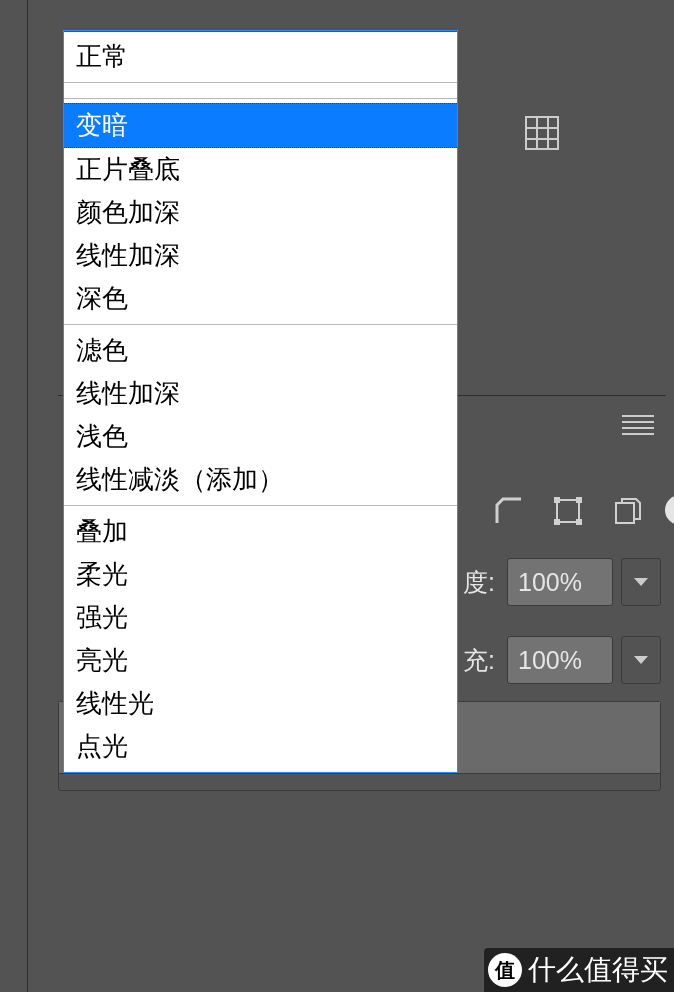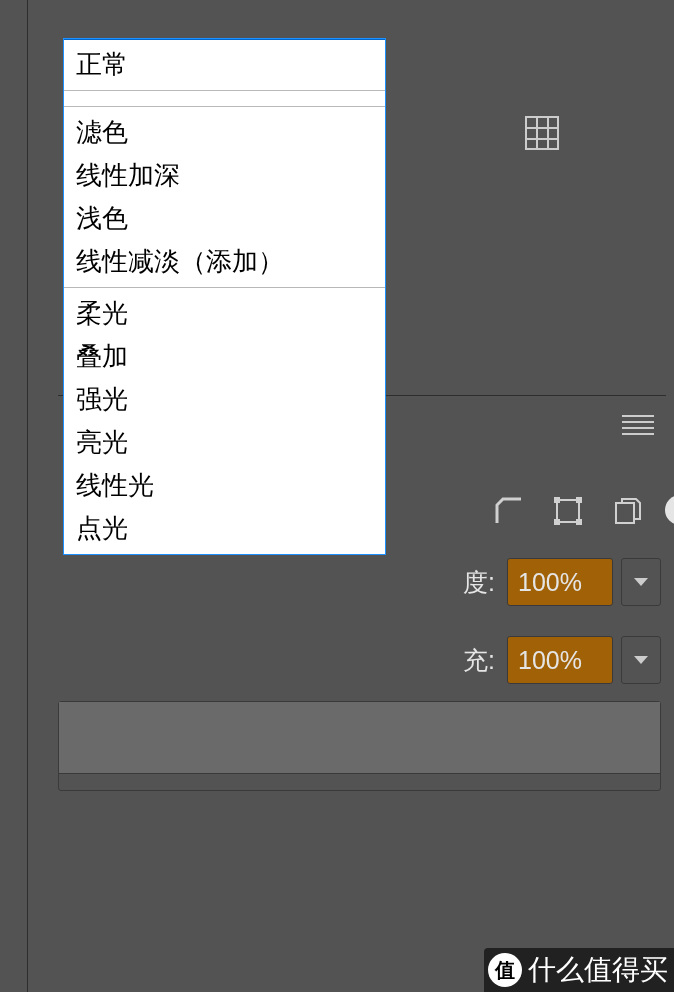--- a/index.html
+++ b/index.html
@@ -110,21 +110,21 @@
   }
   .param-opacity { top: 158px; }
   .param-fill    { top: 236px; }
   .param-label {
     color: #e5e5e5;
     font-size: 25px;
     margin-right: 4px;
   }
   .param-field {
     width: 106px; height: 48px;
-    background: #a16207;
+    background: #737373;
     border: 1px solid #3a3a3a;
     color: #e5e5e5;
     font-size: 25px;
     display: flex;
     align-items: center;
     padding-left: 10px;
     border-radius: 3px;
   }
   .param-stepper {
     width: 40px; height: 48px;
@@ -152,22 +152,22 @@
   }
   .layer-row1 {
     height: 72px;
     background: #6a6a6a;
     border-bottom: 1px solid #3a3a3a;
   }
   
   
   .dropdown {
     position: absolute;
-    left: 63px; top: 38px;
-    width: 323px;
+    left: 63px; top: 30px;
+    width: 395px;
     background: #ffffff;
     border: 1px solid #1e90ff;
     box-shadow: 0 1px 0 #0066cc inset;
     z-index: 100;
     font-size: 26px;
     color: #000000;
     overflow: hidden;
   }
   .dd-group {
     padding-top: 4px;
@@ -305,28 +305,35 @@
       <div class="layer-row1"></div>
     </div>
   </div>
 
   <div class="dropdown" id="dropdown">
       <div class="dd-group">
         <div class="dd-item">正常</div>
       </div>
       <div class="dd-gap"></div>
       <div class="dd-group">
+        <div class="dd-item selected">变暗</div>
+        <div class="dd-item">正片叠底</div>
+        <div class="dd-item">颜色加深</div>
+        <div class="dd-item">线性加深</div>
+        <div class="dd-item">深色</div>
+      </div>
+      <div class="dd-group">
         <div class="dd-item">滤色</div>
         <div class="dd-item">线性加深</div>
         <div class="dd-item">浅色</div>
         <div class="dd-item">线性减淡（添加）</div>
       </div>
       <div class="dd-group">
+        <div class="dd-item">叠加</div>
         <div class="dd-item">柔光</div>
-        <div class="dd-item">叠加</div>
         <div class="dd-item">强光</div>
         <div class="dd-item">亮光</div>
         <div class="dd-item">线性光</div>
         <div class="dd-item">点光</div>
       </div>
     </div>
 
   <div class="watermark">
     <div class="wm-badge">值</div>
     <div class="wm-text">什么值得买</div>

